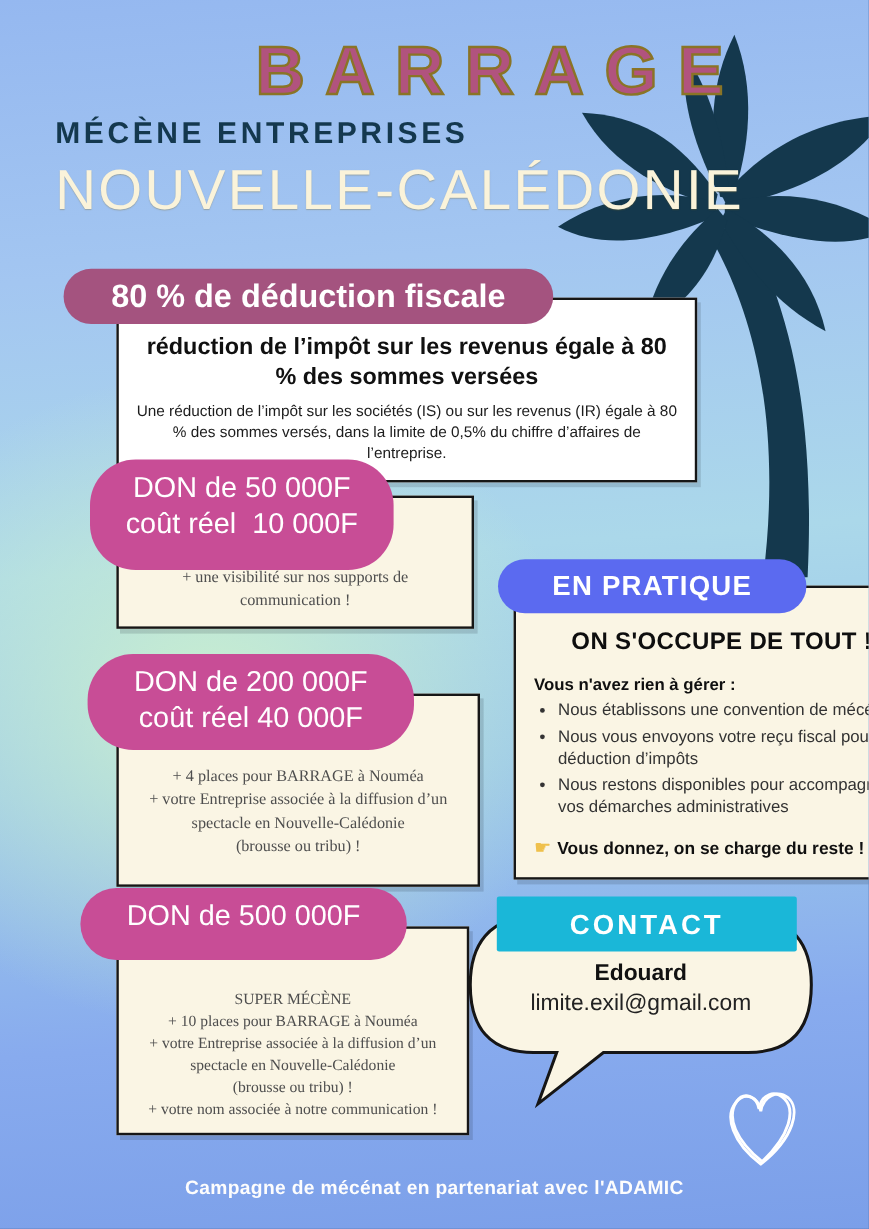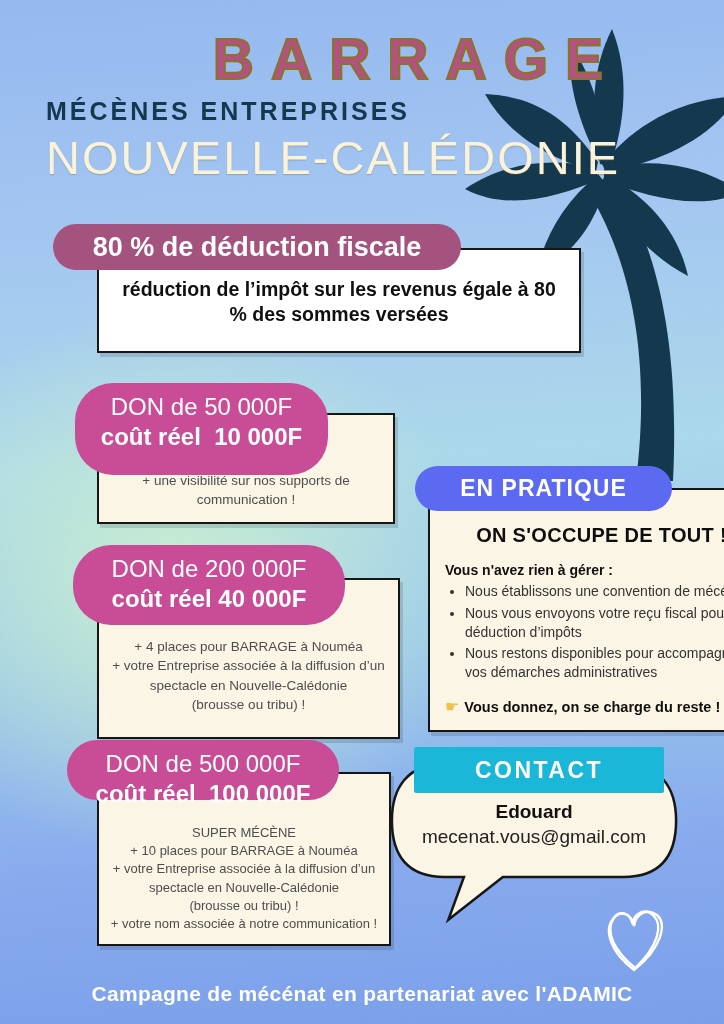--- a/index.html
+++ b/index.html
@@ -62,22 +62,22 @@
     background: #ffffff; padding: 27px 12px 13px;
   }
   .ded-headline { font-size: 19.5px; font-weight: bold; color: #101010; line-height: 1.3; }
   .ded-detail { margin-top: 6px; font-size: 12.8px; color: #1c1c1c; line-height: 1.38; }
 
   
   .pill-don {
     background: #c84d96; border-radius: 38px; padding-top: 9px;
   }
   .don-line1 { font-size: 24px; font-weight: normal; line-height: 30px; white-space: pre; }
-  .don-line2 { font-size: 24px; font-weight: bold; line-height: 30px; white-space: pre; }
-  .offer-text { font-size: 13.5px; color: #4e4e4e; line-height: 1.43; }
+  .don-line2 { font-size: 24px; font-weight: normal; line-height: 30px; white-space: pre; }
+  .offer-text { font-size: 13.5px; color: #4e4e4e; line-height: 1.43; font-family: Liberation Serif, serif; }
 
   .pill-offer1 { left: 75px; top: 383px; width: 253px; height: 92px; }
   .box-offer1  { left: 57px; top: 413px; width: 298px; min-height: 97px; padding: 56px 14px 12px; }
 
   .pill-offer2 { left: 73px; top: 545px; width: 272px; height: 80px; }
   .box-offer2  { left: 57px; top: 578px; width: 303px; min-height: 132px; padding: 57px 10px 23px; }
 
   .pill-offer3 { left: 67px; top: 740px; width: 272px; height: 60px; }
   .box-offer3  { left: 57px; top: 772px; width: 294px; min-height: 166px; padding: 50px 10px 11px; font-size: 13px; }
   .box-offer3 .offer-text { font-size: 13px; line-height: 1.4; }
@@ -114,21 +114,21 @@
   .contact-email {
     position: absolute; left: 390px; top: 826px; width: 288px; z-index: 5;
     text-align: center; font-size: 19px; color: #222;
   }
 
   .heart { position: absolute; left: 596px; top: 896px; width: 76px; height: 84px; z-index: 2; }
 
   
   .footer {
     position: absolute; left: 0; top: 982px; width: 100%; z-index: 2;
-    text-align: center; font-size: 21px; font-weight: bold; color: #fdfdfd;
+    text-align: center; font-size: 16px; font-weight: bold; color: #fdfdfd;
     letter-spacing: 0.3px;
   }
 </style>
 </head>
 <body>
 
 <div id="page">
 
   <svg class="palm" viewBox="0 0 302 482" aria-hidden="true">
     <g fill="#14384d">
@@ -139,27 +139,28 @@
       <path d="M164,155 C215,142 262,152 302,178 C258,198 208,182 164,167 Z"></path>
       <path d="M166,160 C210,185 238,218 248,262 C206,240 180,205 160,170 Z"></path>
       <path d="M158,148 C125,100 90,82 45,80 C70,125 118,148 156,157 Z"></path>
       <path d="M156,154 C110,142 62,150 25,175 C68,198 120,182 158,166 Z"></path>
       <path d="M158,160 C125,188 105,220 97,258 C138,238 156,205 166,170 Z"></path>
     </g>
   </svg>
 
   <div class="header">
     <div class="title">BARRAGE</div>
-    <div class="subtitle">MÉCÈNES ENTREPRISES</div>
+    <div class="subtitle">MÉCÈNE ENTREPRISES</div>
     <div class="region">NOUVELLE-CALÉDONIE</div>
   </div>
 
   <div class="pill pill-deduction">80 % de déduction fiscale</div>
   <div class="box box-deduction">
     <div class="ded-headline">réduction de l’impôt sur les revenus égale à 80 % des sommes versées</div>
+    <div class="ded-detail">Une réduction de l’impôt sur les sociétés (IS) ou sur les revenus (IR) égale à 80 % des sommes versés, dans la limite de 0,5% du chiffre d’affaires de l’entreprise.</div>
   </div>
 
   <div class="pill pill-don pill-offer1">
     <div class="don-line1">DON de 50 000F</div>
     <div class="don-line2">coût réel  10 000F</div>
   </div>
   <div class="box cream box-offer1">
     <div class="offer-text pre">+ une visibilité sur nos supports de
 communication !</div>
   </div>
@@ -170,21 +171,20 @@
   </div>
   <div class="box cream box-offer2">
     <div class="offer-text pre">+ 4 places pour BARRAGE à Nouméa
 + votre Entreprise associée à la diffusion d’un
 spectacle en Nouvelle-Calédonie
 (brousse ou tribu) !</div>
   </div>
 
   <div class="pill pill-don pill-offer3">
     <div class="don-line1">DON de 500 000F</div>
-    <div class="don-line2">coût réel  100 000F</div>
   </div>
   <div class="box cream box-offer3">
     <div class="offer-text pre">SUPER MÉCÈNE
 + 10 places pour BARRAGE à Nouméa
 + votre Entreprise associée à la diffusion d’un
 spectacle en Nouvelle-Calédonie
 (brousse ou tribu) !
 + votre nom associée à notre communication !</div>
   </div>
 
@@ -198,21 +198,21 @@
       <li>Nous restons disponibles pour accompagner vos démarches administratives</li>
     </ul>
     <div class="pratique-cta"><span class="finger">☛</span><span>Vous donnez, on se charge du reste !</span></div>
   </div>
 
   <svg class="bubble-svg" viewBox="0 0 300 168" aria-hidden="true">
     <path d="M58,4 L242,4 C280,4 296,28 296,62 C296,98 280,120 242,120 L118,120 L62,164 L78,120 L58,120 C20,120 4,98 4,62 C4,28 20,4 58,4 Z" fill="#faf5e4" stroke="#161616" stroke-width="2.6"></path>
   </svg>
   <div class="pill contact-bar">CONTACT</div>
   <div class="contact-name">Edouard</div>
-  <div class="contact-email">mecenat.vous@gmail.com</div>
+  <div class="contact-email">limite.exil@gmail.com</div>
 
   <svg class="heart" viewBox="0 0 76 84" aria-hidden="true">
     <g fill="none" stroke="#ffffff" stroke-width="2.4" stroke-linecap="round">
       <path d="M38,74 C14,56 8,34 17,23 C25,13 36,18 38,30 C40,17 52,12 61,19 C71,28 66,52 38,74 Z"></path>
       <path d="M36,72 C16,52 10,32 20,20 C27,12 37,17 38,28 C41,16 53,13 60,22 C68,32 62,52 36,72 Z" transform="rotate(-6 38 42)"></path>
     </g>
   </svg>
 
   <div class="footer">Campagne de mécénat en partenariat avec l'ADAMIC</div>
 

